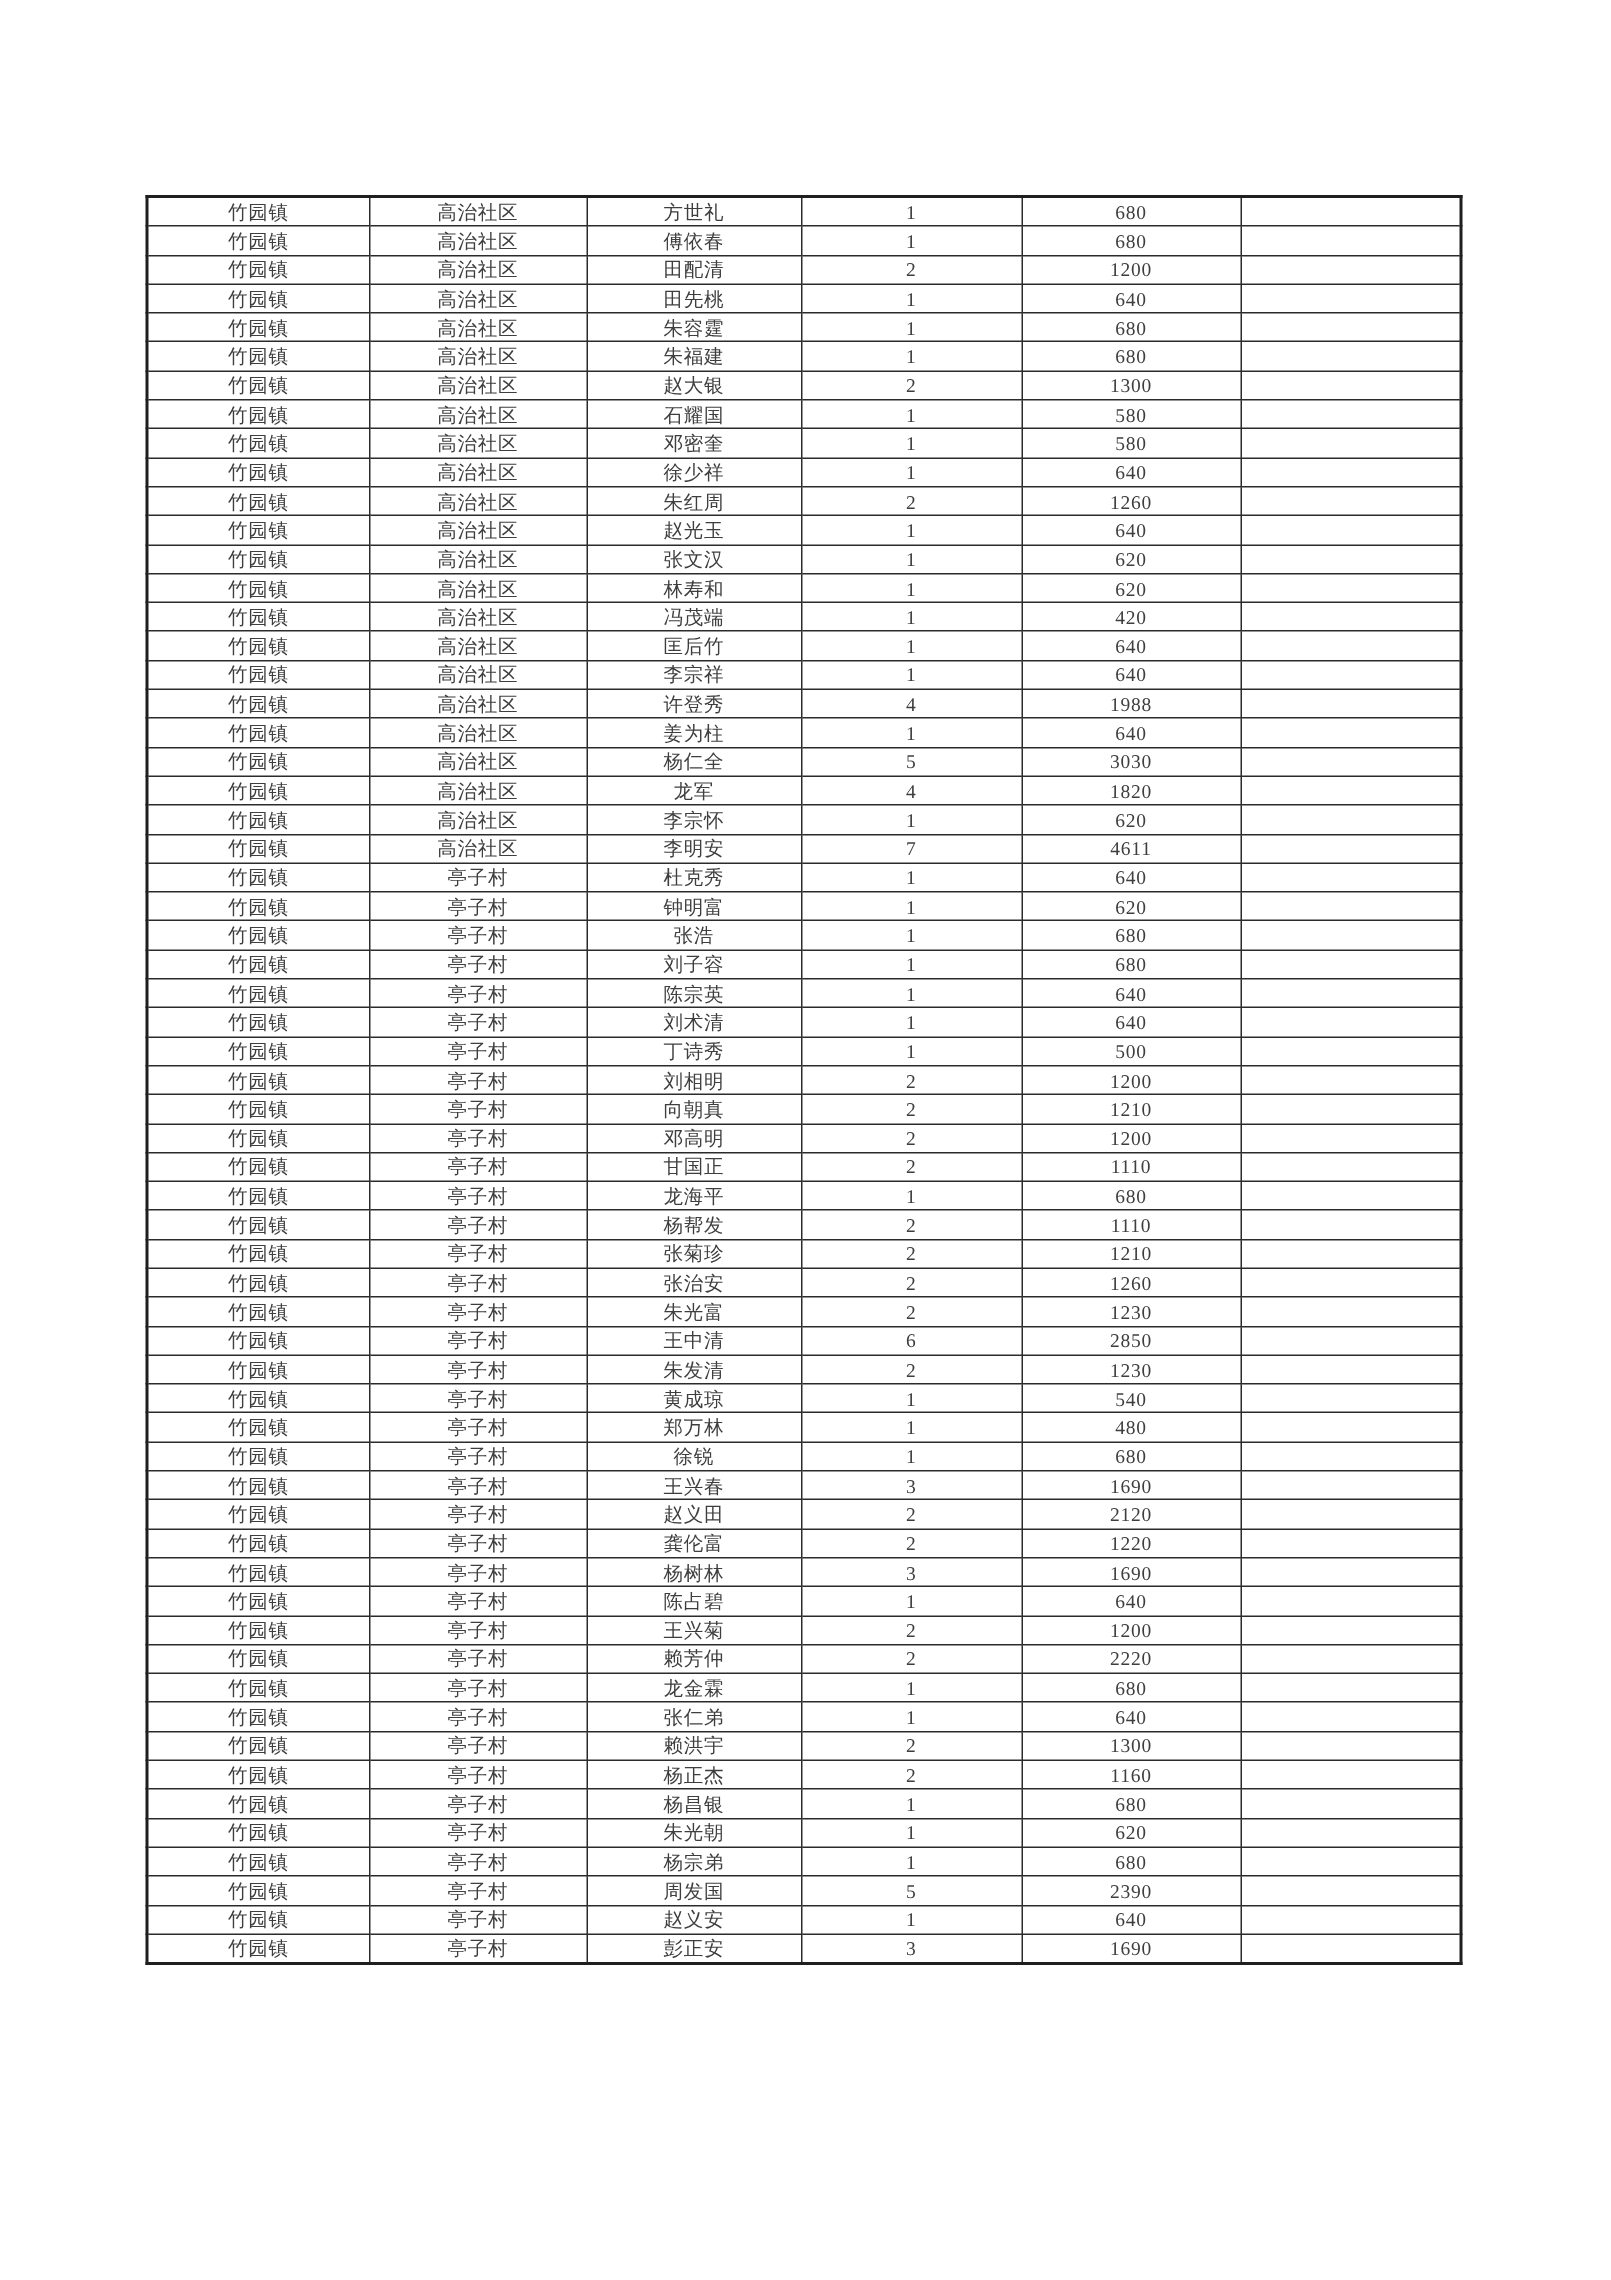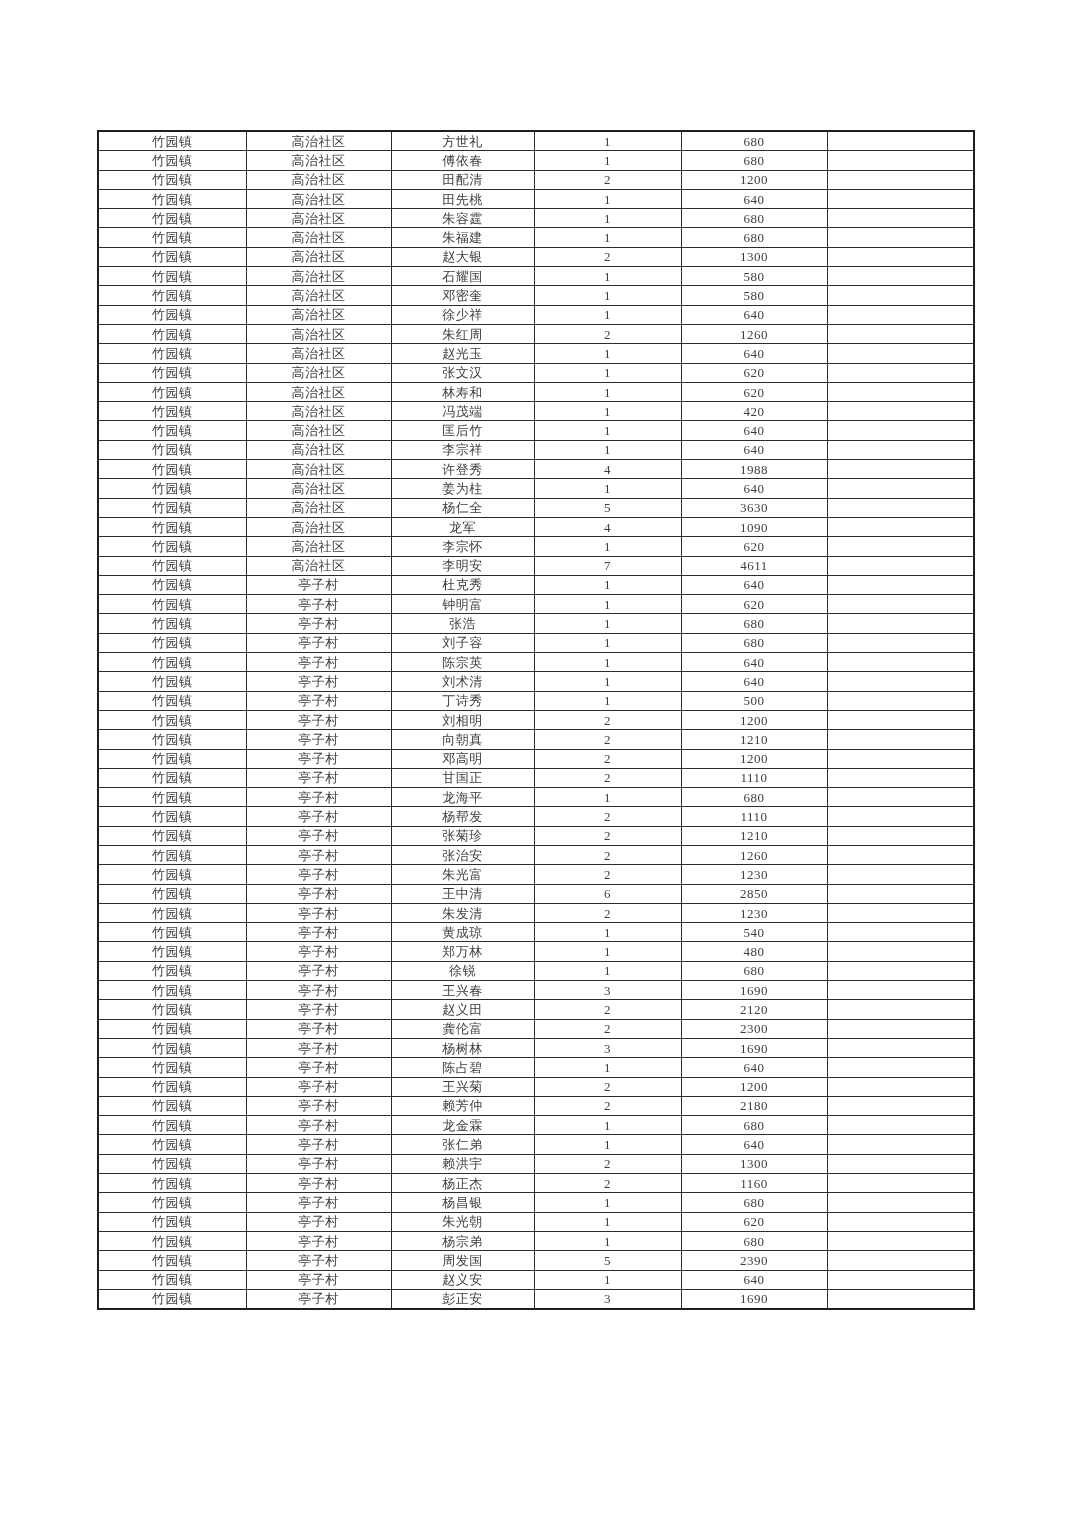--- a/index.html
+++ b/index.html
@@ -205,29 +205,29 @@
             <td>姜为柱</td>
             <td>1</td>
             <td>640</td>
             <td></td>
           </tr>
           <tr>
             <td>竹园镇</td>
             <td>高治社区</td>
             <td>杨仁全</td>
             <td>5</td>
-            <td>3630</td>
+            <td>3030</td>
             <td></td>
           </tr>
           <tr>
             <td>竹园镇</td>
             <td>高治社区</td>
             <td>龙军</td>
             <td>4</td>
-            <td>1090</td>
+            <td>1820</td>
             <td></td>
           </tr>
           <tr>
             <td>竹园镇</td>
             <td>高治社区</td>
             <td>李宗怀</td>
             <td>1</td>
             <td>620</td>
             <td></td>
           </tr>
@@ -421,21 +421,21 @@
             <td>赵义田</td>
             <td>2</td>
             <td>2120</td>
             <td></td>
           </tr>
           <tr>
             <td>竹园镇</td>
             <td>亭子村</td>
             <td>龚伦富</td>
             <td>2</td>
-            <td>2300</td>
+            <td>1220</td>
             <td></td>
           </tr>
           <tr>
             <td>竹园镇</td>
             <td>亭子村</td>
             <td>杨树林</td>
             <td>3</td>
             <td>1690</td>
             <td></td>
           </tr>
@@ -453,21 +453,21 @@
             <td>王兴菊</td>
             <td>2</td>
             <td>1200</td>
             <td></td>
           </tr>
           <tr>
             <td>竹园镇</td>
             <td>亭子村</td>
             <td>赖芳仲</td>
             <td>2</td>
-            <td>2180</td>
+            <td>2220</td>
             <td></td>
           </tr>
           <tr>
             <td>竹园镇</td>
             <td>亭子村</td>
             <td>龙金霖</td>
             <td>1</td>
             <td>680</td>
             <td></td>
           </tr>

